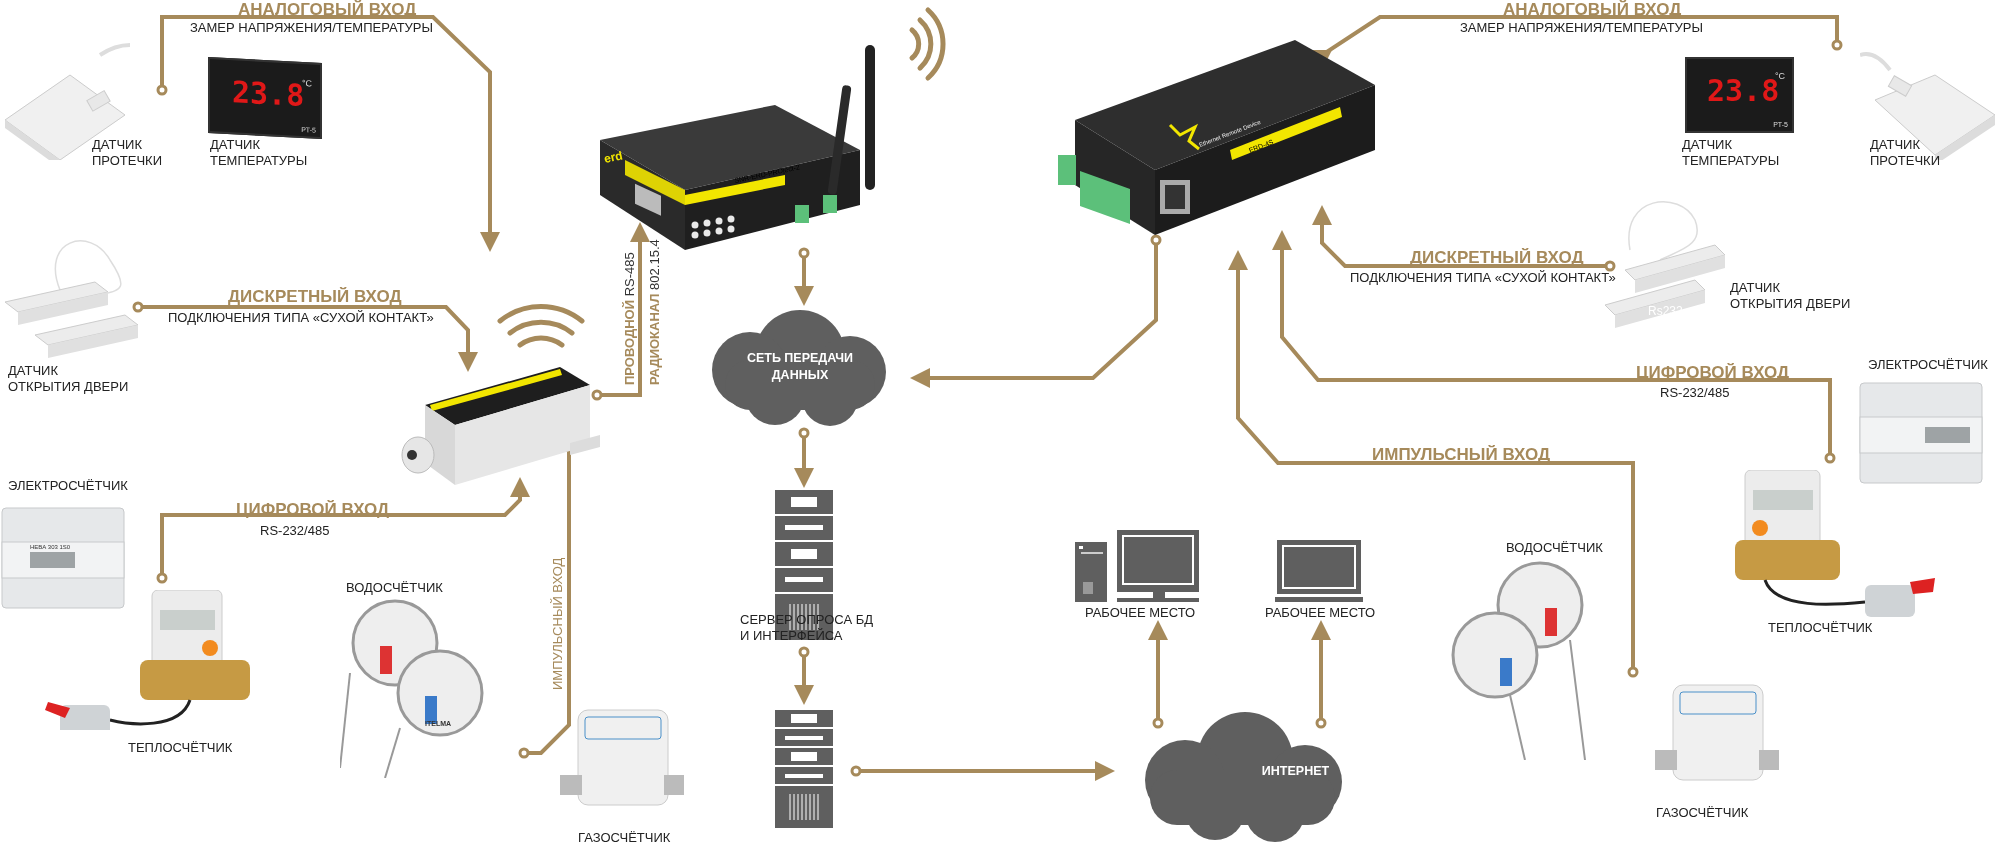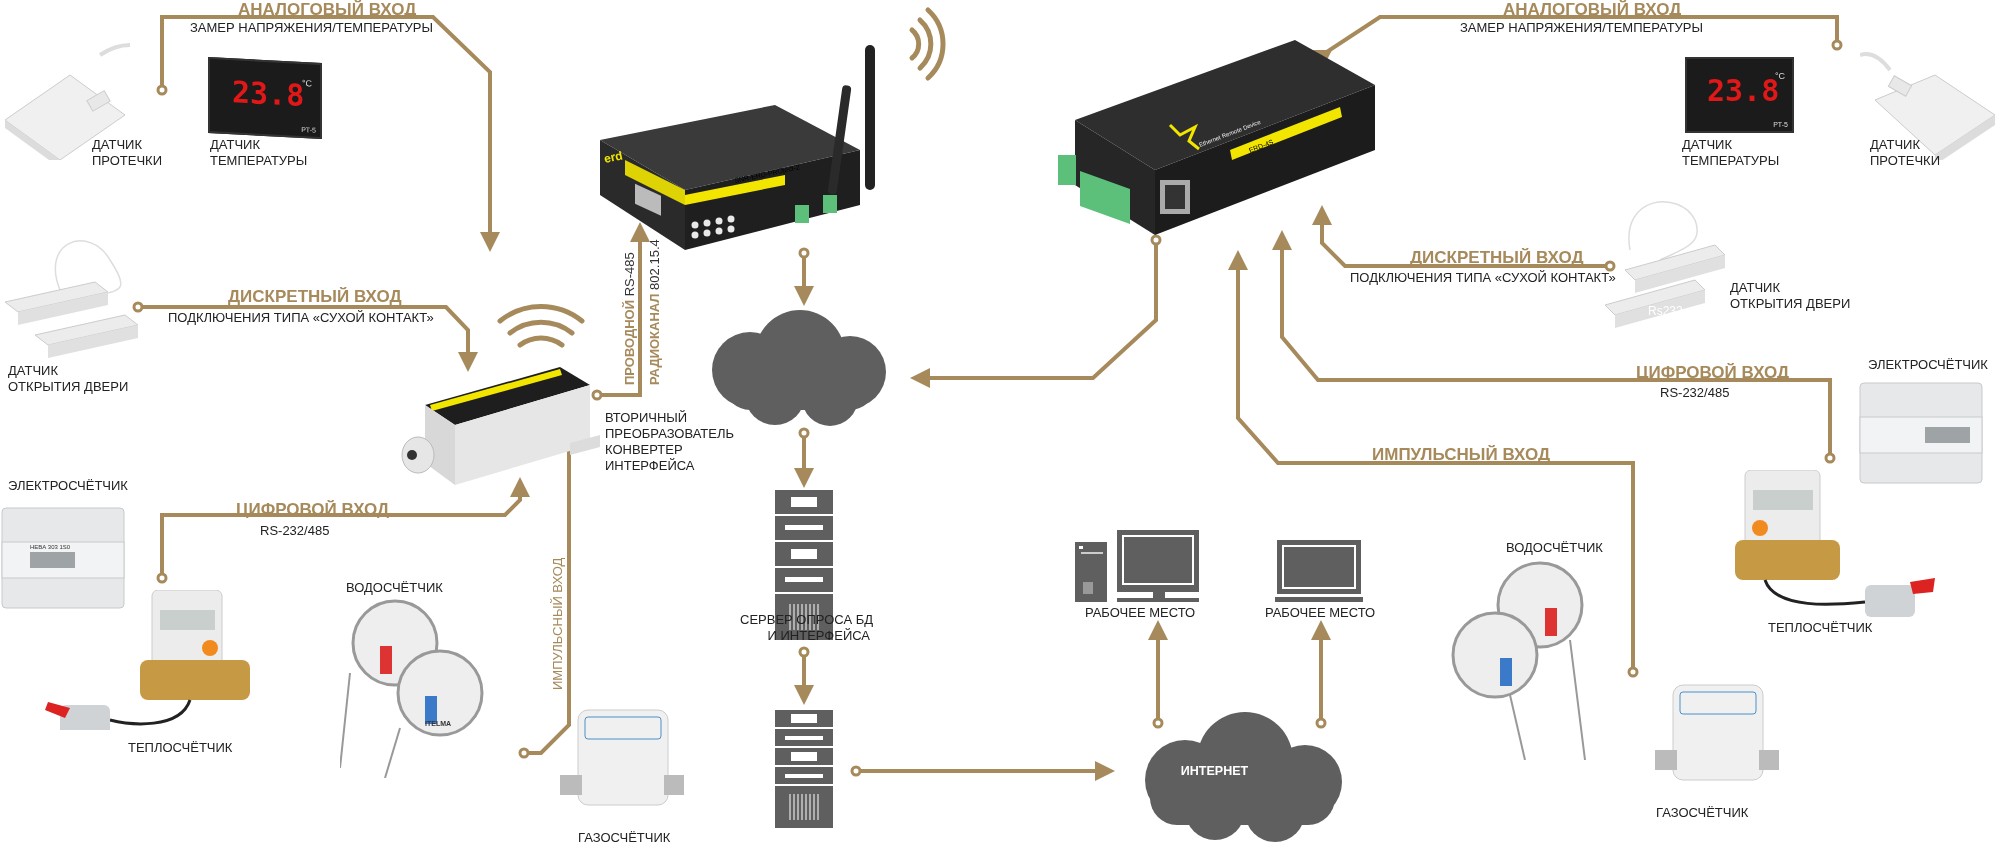--- a/index.html
+++ b/index.html
@@ -90,32 +90,36 @@
 <svg class="dev" style="left:695px;top:300px" width="210" height="130">
   <g fill="#5f5f5f">
     <circle cx="105" cy="55" r="45"></circle>
         <circle cx="55" cy="70" r="38"></circle>
         <circle cx="155" cy="72" r="36"></circle>
     <circle cx="80" cy="95" r="30"></circle>
         <circle cx="135" cy="98" r="28"></circle>
         <rect x="30" y="60" width="150" height="50" rx="25"></rect>
   </g>
 </svg>
+<div class="cloud-text" style="left:695px;top:350px;width:210px">
+  <div>СЕТЬ ПЕРЕДАЧИ</div>
+  <div>ДАННЫХ</div>
+</div>
 
 <svg class="dev" style="left:1130px;top:700px" width="225" height="145">
   <g fill="#5f5f5f">
     <circle cx="115" cy="60" r="48"></circle>
         <circle cx="55" cy="80" r="40"></circle>
         <circle cx="175" cy="82" r="37"></circle>
     <circle cx="85" cy="110" r="30"></circle>
         <circle cx="145" cy="112" r="30"></circle>
         <rect x="20" y="70" width="185" height="55" rx="27"></rect>
   </g>
 </svg>
-<div class="cloud-text" style="left:1102px;top:763px;width:225px">ИНТЕРНЕТ</div>
+<div class="cloud-text" style="left:1183px;top:763px;width:225px">ИНТЕРНЕТ</div>
 
 <svg class="dev" style="left:775px;top:490px" width="58" height="150">
   <g fill="#5f5f5f">
     <rect x="0" y="0" width="58" height="24"></rect>
         <rect x="0" y="26" width="58" height="24"></rect>
     <rect x="0" y="52" width="58" height="24"></rect>
         <rect x="0" y="78" width="58" height="24"></rect>
     <rect x="0" y="104" width="58" height="46"></rect>
   </g>
   <g fill="#fff">
@@ -128,21 +132,21 @@
     <line x1="15" y1="114" x2="15" y2="140"></line>
         <line x1="19" y1="114" x2="19" y2="140"></line>
         <line x1="23" y1="114" x2="23" y2="140"></line>
     <line x1="27" y1="114" x2="27" y2="140"></line>
         <line x1="31" y1="114" x2="31" y2="140"></line>
         <line x1="35" y1="114" x2="35" y2="140"></line>
     <line x1="39" y1="114" x2="39" y2="140"></line>
         <line x1="43" y1="114" x2="43" y2="140"></line>
   </g>
 </svg>
-<div class="lbl" style="left:740px;top:612px;width:130px;text-align:right">
+<div class="lbl" style="left:740px;top:612px;width:130px;text-align:left">
   <div>СЕРВЕР ОПРОСА БД</div>
   <div>И ИНТЕРФЕЙСА</div>
 </div>
 
 <svg class="dev" style="left:775px;top:710px" width="58" height="118">
   <g fill="#5f5f5f">
     <rect x="0" y="0" width="58" height="17"></rect>
         <rect x="0" y="19" width="58" height="17"></rect>
     <rect x="0" y="38" width="58" height="17"></rect>
         <rect x="0" y="57" width="58" height="17"></rect>
@@ -213,26 +217,20 @@
 
 <svg class="dev" style="left:400px;top:355px" width="200" height="140">
   <polygon points="25,50 160,12 190,30 55,70" fill="#1e1e1e"></polygon>
   <polygon points="30,50 160,14 162,20 32,56" fill="#f2e600"></polygon>
   <polygon points="25,50 55,70 55,130 25,108" fill="#d8d8d8"></polygon>
   <polygon points="55,70 190,30 190,90 55,130" fill="#e6e6e6"></polygon>
   <polygon points="170,88 200,80 200,92 170,100" fill="#dcdcdc"></polygon>
   <ellipse cx="18" cy="100" rx="16" ry="18" fill="#e6e6e6" stroke="#bbb"></ellipse>
   <circle cx="12" cy="100" r="5" fill="#333"></circle>
 </svg>
-<div class="lbl" style="left:605px;top:410px">
-  <div>ВТОРИЧНЫЙ</div>
-  <div>ПРЕОБРАЗОВАТЕЛЬ</div>
-  <div>КОНВЕРТЕР</div>
-  <div>ИНТЕРФЕЙСА</div>
-</div>
 
 <div class="vhdr" style="left:622px;top:385px">
   <b>ПРОВОДНОЙ</b>
   <span class="plain">RS-485</span>
 </div>
 <div class="vhdr" style="left:647px;top:385px">
   <b>РАДИОКАНАЛ</b>
   <span class="plain">802.15.4</span>
 </div>
 

